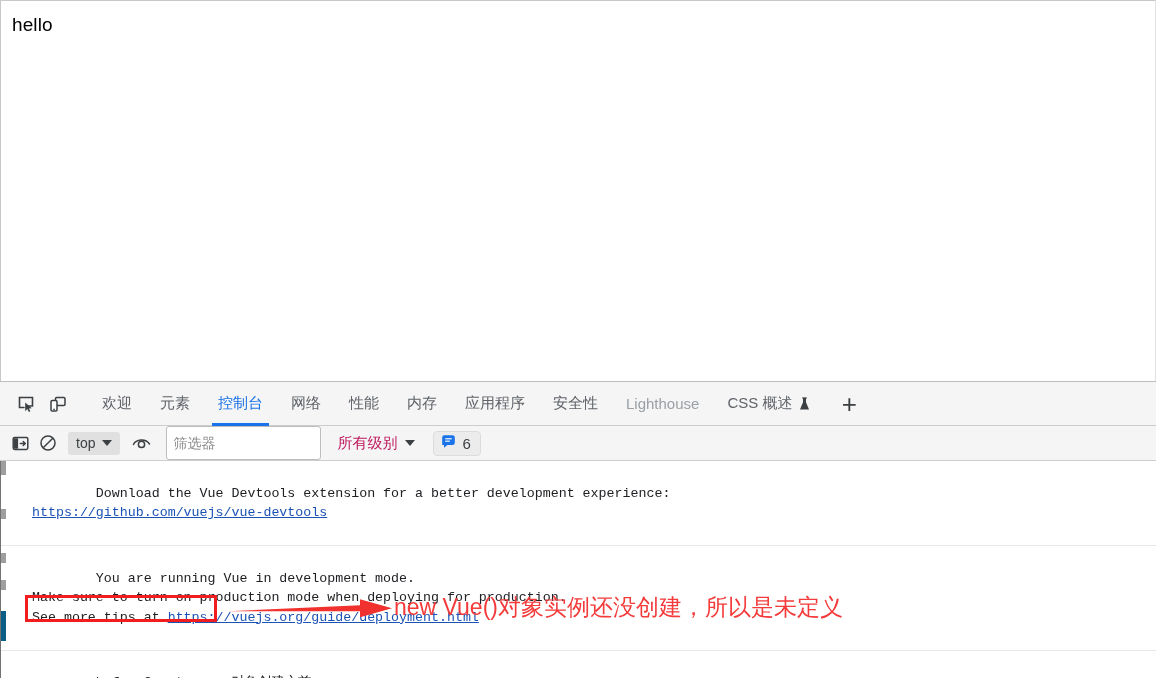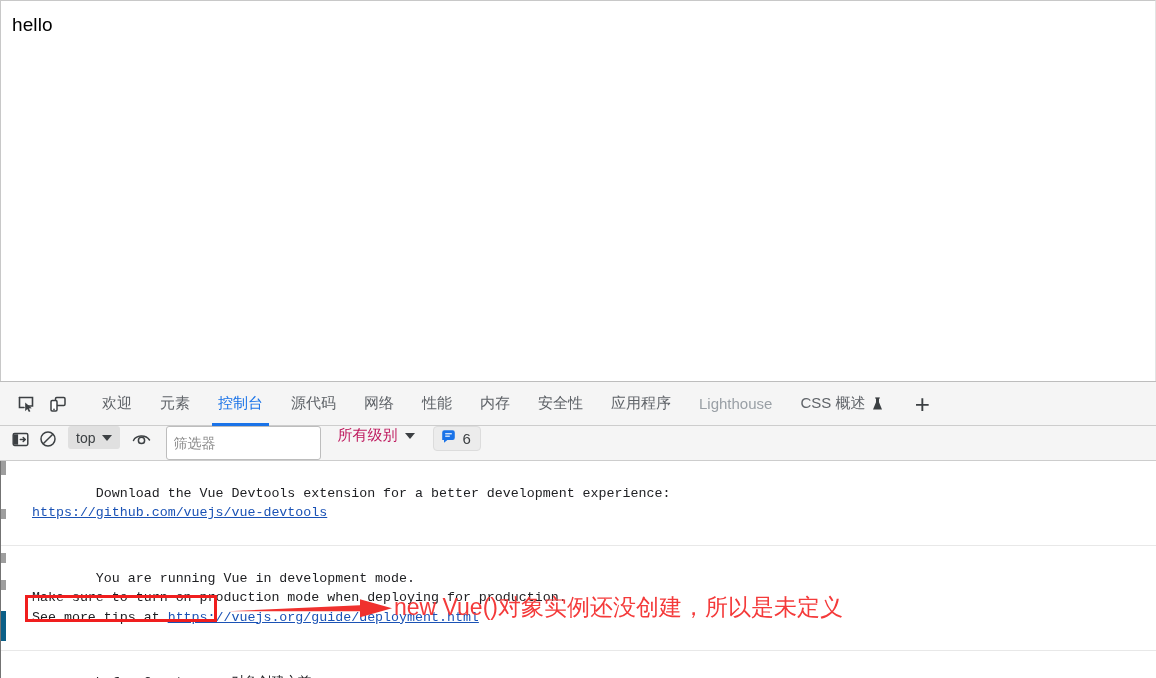--- a/index.html
+++ b/index.html
@@ -124,21 +124,21 @@
     flex-shrink: 0;
   }
 
   
   .console-toolbar {
     height: 35px;
     min-height: 35px;
     background: #f5f5f5;
     border-bottom: 1px solid #cdcdcd;
     display: flex;
-    align-items: flex-start;
+    align-items: center;
     padding: 0 6px;
     gap: 0px;
   }
   .ct-btn {
     width: 28px;
     height: 26px;
     display: flex;
     align-items: center;
     justify-content: center;
     cursor: pointer;
@@ -324,36 +324,33 @@
       <div class="tab">
         <span>欢迎</span>
       </div>
       <div class="tab">
         <span>元素</span>
       </div>
       <div class="tab active">
         <span>控制台</span>
       </div>
       <div class="tab">
-        <span>源代码</span>
-      </div>
-      <div class="tab">
         <span>网络</span>
       </div>
       <div class="tab">
         <span>性能</span>
       </div>
       <div class="tab">
         <span>内存</span>
       </div>
       <div class="tab">
+        <span>应用程序</span>
+      </div>
+      <div class="tab">
         <span>安全性</span>
-      </div>
-      <div class="tab">
-        <span>应用程序</span>
       </div>
       <div class="tab muted">
         <span>Lighthouse</span>
       </div>
       <div class="tab">
         <span>CSS 概述</span>
         <span class="flask">
           <svg width="11" height="14" viewBox="0 0 11 14">
             <path d="M4 1 H7 V5.2 L10 12.6 H1 L4 5.2 Z" fill="#3c4043"></path>
             <rect x="3.2" y="0.4" width="4.6" height="1.2" fill="#3c4043"></rect>

